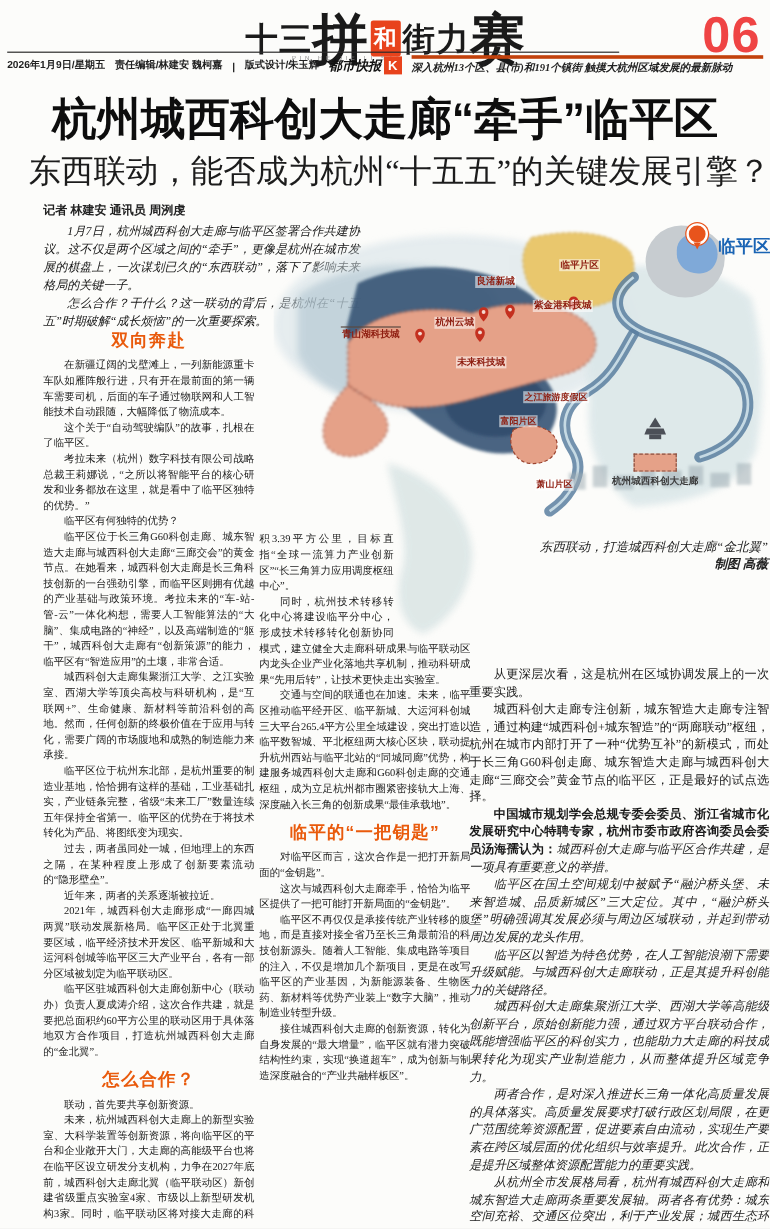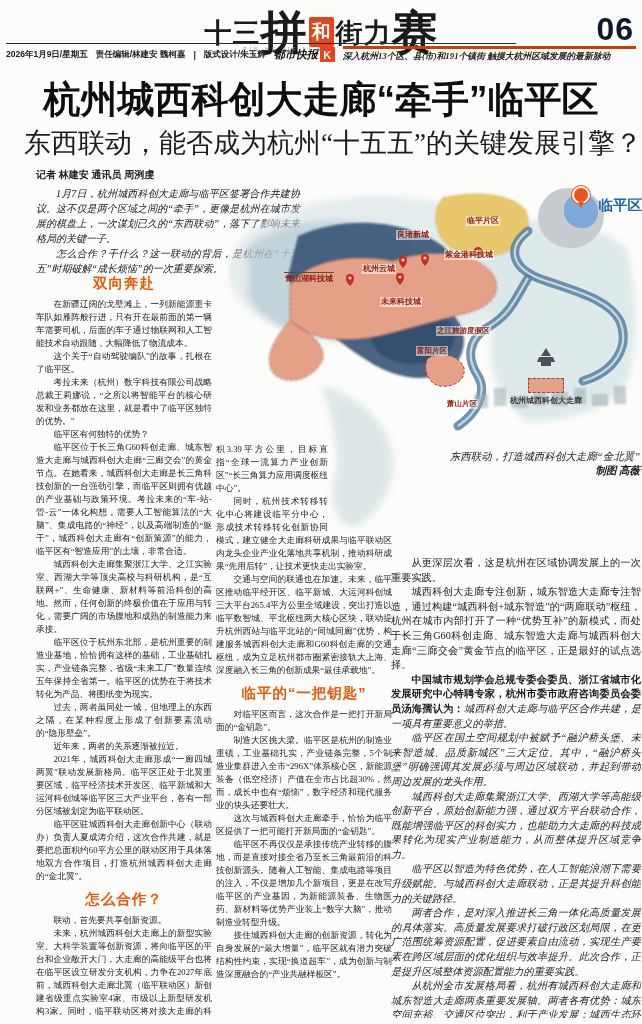--- a/index.html
+++ b/index.html
@@ -6,22 +6,22 @@
   .page{position:relative;width:642px;height:1024px;margin:0 auto;background:#fcfcfa;
         font-family:"Liberation Serif",serif;color:#1a1a1a;overflow:hidden;}
   
   .masthead{position:absolute;top:2px;left:0;right:0;text-align:center;white-space:nowrap;}
   .m-small{font-size:27px;font-weight:700;letter-spacing:1px;vertical-align:6px;}
   .m-big{font-size:46px;font-weight:900;font-family:"Liberation Sans",sans-serif;vertical-align:0px;}
   .m-box{display:inline-block;background:#e8431c;color:#fff;font-size:19px;font-weight:700;
          padding:2px 3px;margin:0 2px;vertical-align:10px;border-radius:2px;}
   .m-pinyin{position:absolute;top:46px;left:0;right:64px;text-align:center;font-size:5px;
             letter-spacing:3px;color:#8a8a8a;font-family:"Liberation Sans",sans-serif;}
-  .pagenum{position:absolute;top:12px;right:8px;font-size:32px;line-height:34px;font-weight:900;
-           font-family:"Liberation Sans",sans-serif;color:#0f172a;letter-spacing:1px;}
+  .pagenum{position:absolute;top:12px;right:8px;font-size:42px;line-height:34px;font-weight:900;
+           font-family:"Liberation Sans",sans-serif;color:#ef4444;letter-spacing:1px;}
   .rule{position:absolute;top:43px;left:6px;width:510px;height:1px;background:#2b2b2b;}
   .dateline{position:absolute;top:46px;left:6px;right:6px;display:flex;align-items:center;gap:8px;}
   .dl-text{font-family:"Liberation Sans",sans-serif;font-size:8.5px;font-weight:700;color:#222;white-space:nowrap;}
   .logo{display:flex;align-items:flex-start;gap:2px;}
   .logo-text{font-family:"Liberation Sans",sans-serif;font-size:11px;font-weight:900;font-style:italic;color:#111;}
   .logo-k{display:inline-flex;align-items:center;justify-content:center;width:15px;height:15px;
           background:#e8431c;color:#fff;font-family:"Liberation Sans",sans-serif;font-weight:900;font-size:11px;}
   .tagline{flex:1;border-top:3px solid #c2410c;padding-top:2px;font-size:8.8px;font-weight:700;
            font-style:italic;color:#222;white-space:nowrap;overflow:hidden;}
   
@@ -224,38 +224,37 @@
   <div class="col col-mid">
     <div class="map-spill"></div>
     <div>
         <p class="noindent">积3.39平方公里，目标直指“全球一流算力产业创新区”“长三角算力应用调度枢纽中心”。</p>
         <p class="">同时，杭州技术转移转化中心将建设临平分中心，形成技术转移转化创新协同模式，建立健全大走廊科研成果与临平联动区内龙头企业产业化落地共享机制，推动科研成果“先用后转”，让技术更快走出实验室。</p>
         <p class="">交通与空间的联通也在加速。未来，临平区推动临平经开区、临平新城、大运河科创城三大平台265.4平方公里全域建设，突出打造以临平数智城、平北枢纽两大核心区块，联动提升杭州西站与临平北站的“同城同廊”优势，构建服务城西科创大走廊和G60科创走廊的交通枢纽，成为立足杭州都市圈紧密接轨大上海、深度融入长三角的创新成果“最佳承载地”。</p>
       </div>
     <h3 class="sec-h">临平的“一把钥匙”</h3>
     <div>
         <p class="">对临平区而言，这次合作是一把打开新局面的“金钥匙”。</p>
-        <p class="">制造大区挑大梁。临平区是杭州的制造业重镇，工业基础扎实，产业链条完整，5个制造业集群进入全市“296X”体系核心区，新能源装备（低空经济）产值在全市占比超30%，然而，成长中也有“烦恼”，数字经济和现代服务业的块头还要壮大。</p>
         <p class="">这次与城西科创大走廊牵手，恰恰为临平区提供了一把可能打开新局面的“金钥匙”。</p>
         <p class="">临平区不再仅仅是承接传统产业转移的腹地，而是直接对接全省乃至长三角最前沿的科技创新源头。随着人工智能、集成电路等项目的注入，不仅是增加几个新项目，更是在改写临平区的产业基因，为新能源装备、生物医药、新材料等优势产业装上“数字大脑”，推动制造业转型升级。</p>
         <p class="">接住城西科创大走廊的创新资源，转化为自身发展的“最大增量”，临平区就有潜力突破结构性约束，实现“换道超车”，成为创新与制造深度融合的“产业共融样板区”。</p>
       </div>
 
   </div>
 
   <div class="col col-right">
     <div>
         <p class="">从更深层次看，这是杭州在区域协调发展上的一次重要实践。</p>
         <p class="">城西科创大走廊专注创新，城东智造大走廊专注智造，通过构建“城西科创+城东智造”的“两廊联动”枢纽，杭州在城市内部打开了一种“优势互补”的新模式，而处于长三角G60科创走廊、城东智造大走廊与城西科创大走廊“三廊交会”黄金节点的临平区，正是最好的试点选择。</p>
       </div>
     <p class="expert">
       <span class="lead">中国城市规划学会总规专委会委员、浙江省城市化发展研究中心特聘专家，杭州市委市政府咨询委员会委员汤海孺认为：</span><span class="kai">城西科创大走廊与临平区合作共建，是一项具有重要意义的举措。</span>
     </p>
     <div>
         <p class="kai-p">临平区在国土空间规划中被赋予“融沪桥头堡、未来智造城、品质新城区”三大定位。其中，“融沪桥头堡”明确强调其发展必须与周边区域联动，并起到带动周边发展的龙头作用。</p>
+        <p class="kai-p">临平区以智造为特色优势，在人工智能浪潮下需要升级赋能。与城西科创大走廊联动，正是其提升科创能力的关键路径。</p>
         <p class="kai-p">城西科创大走廊集聚浙江大学、西湖大学等高能级创新平台，原始创新能力强，通过双方平台联动合作，既能增强临平区的科创实力，也能助力大走廊的科技成果转化为现实产业制造能力，从而整体提升区域竞争力。</p>
-        <p class="kai-p">临平区以智造为特色优势，在人工智能浪潮下需要升级赋能。与城西科创大走廊联动，正是其提升科创能力的关键路径。</p>
         <p class="kai-p">两者合作，是对深入推进长三角一体化高质量发展的具体落实。高质量发展要求打破行政区划局限，在更广范围统筹资源配置，促进要素自由流动，实现生产要素在跨区域层面的优化组织与效率提升。此次合作，正是提升区域整体资源配置能力的重要实践。</p>
         <p class="kai-p">从杭州全市发展格局看，杭州有城西科创大走廊和城东智造大走廊两条重要发展轴。两者各有优势：城东空间充裕、交通区位突出，利于产业发展；城西生态环境优良、科创资源密集，利于原始创新。杭州的整体发展需要两条走廊互补合作、联动共进。</p>
       </div>
   </div>
 
 </div>
 
 </body></html>

